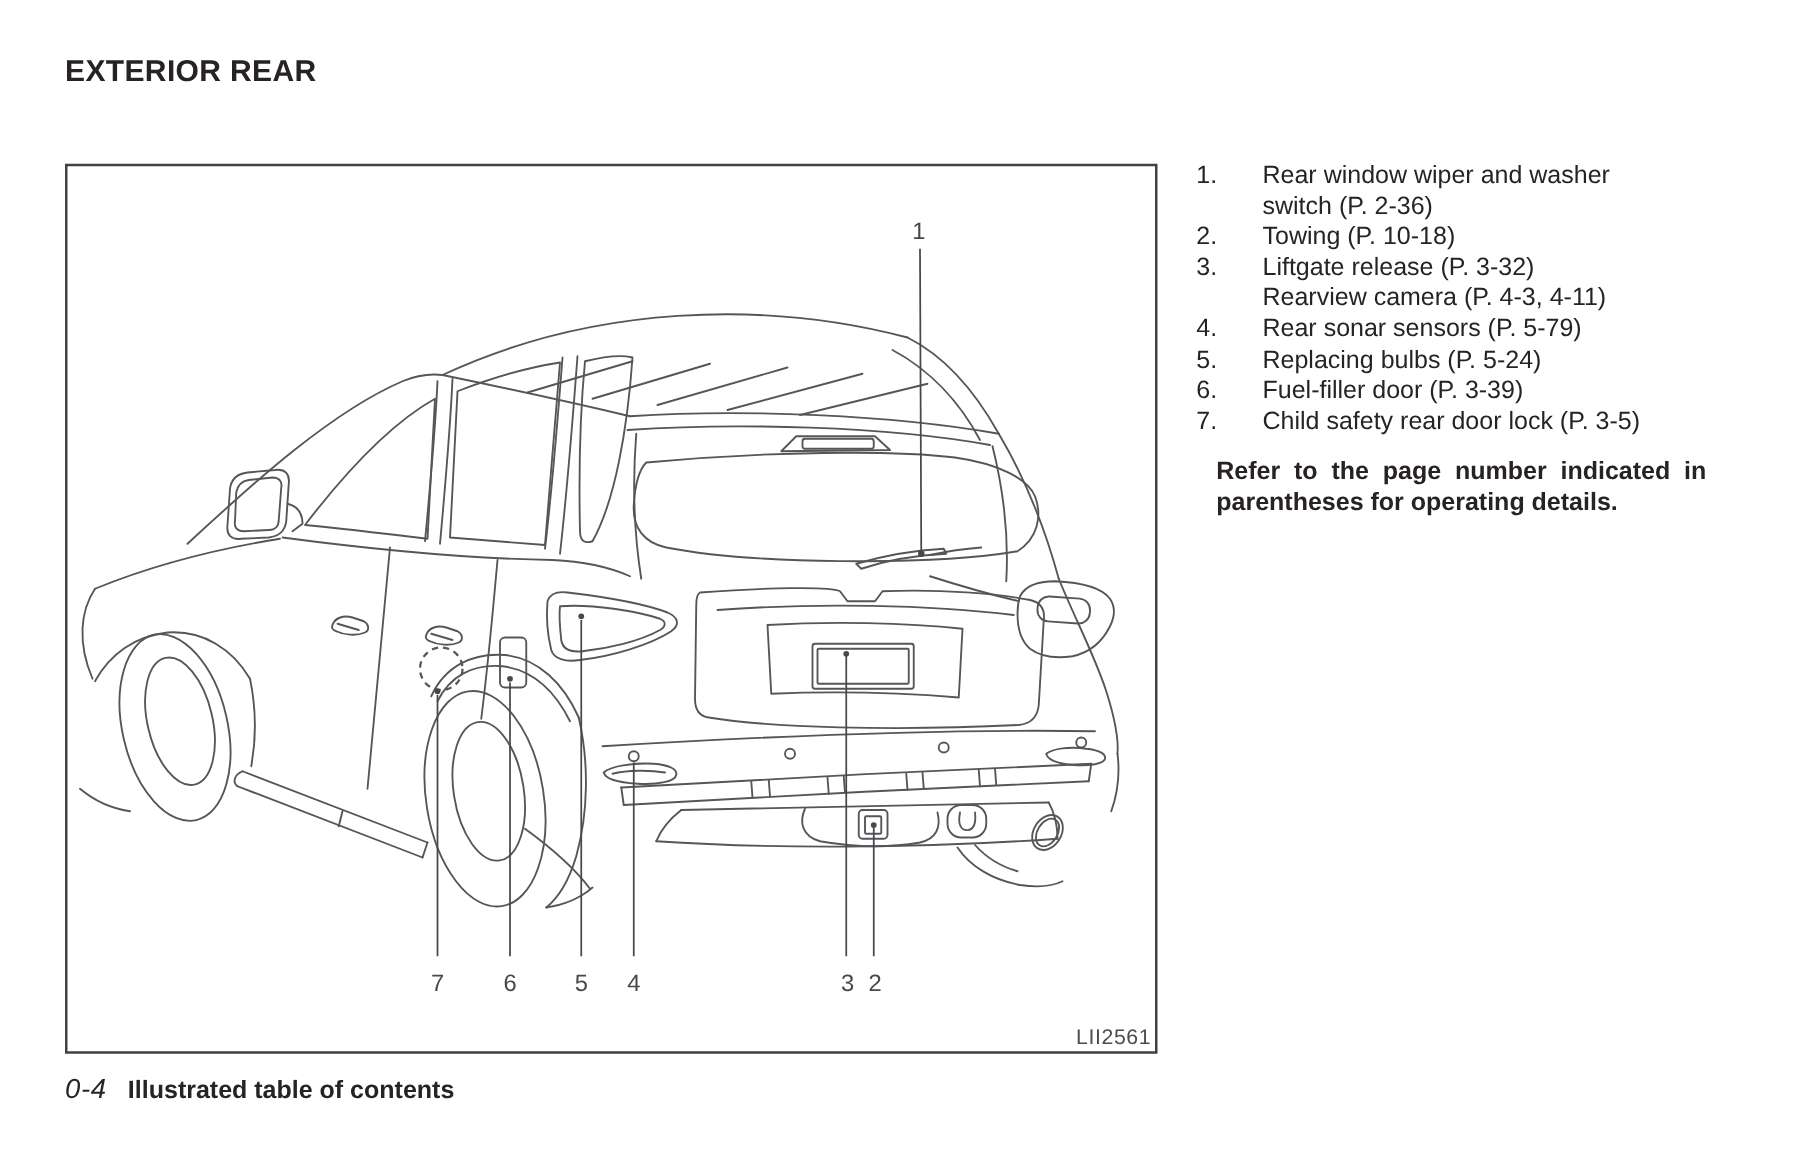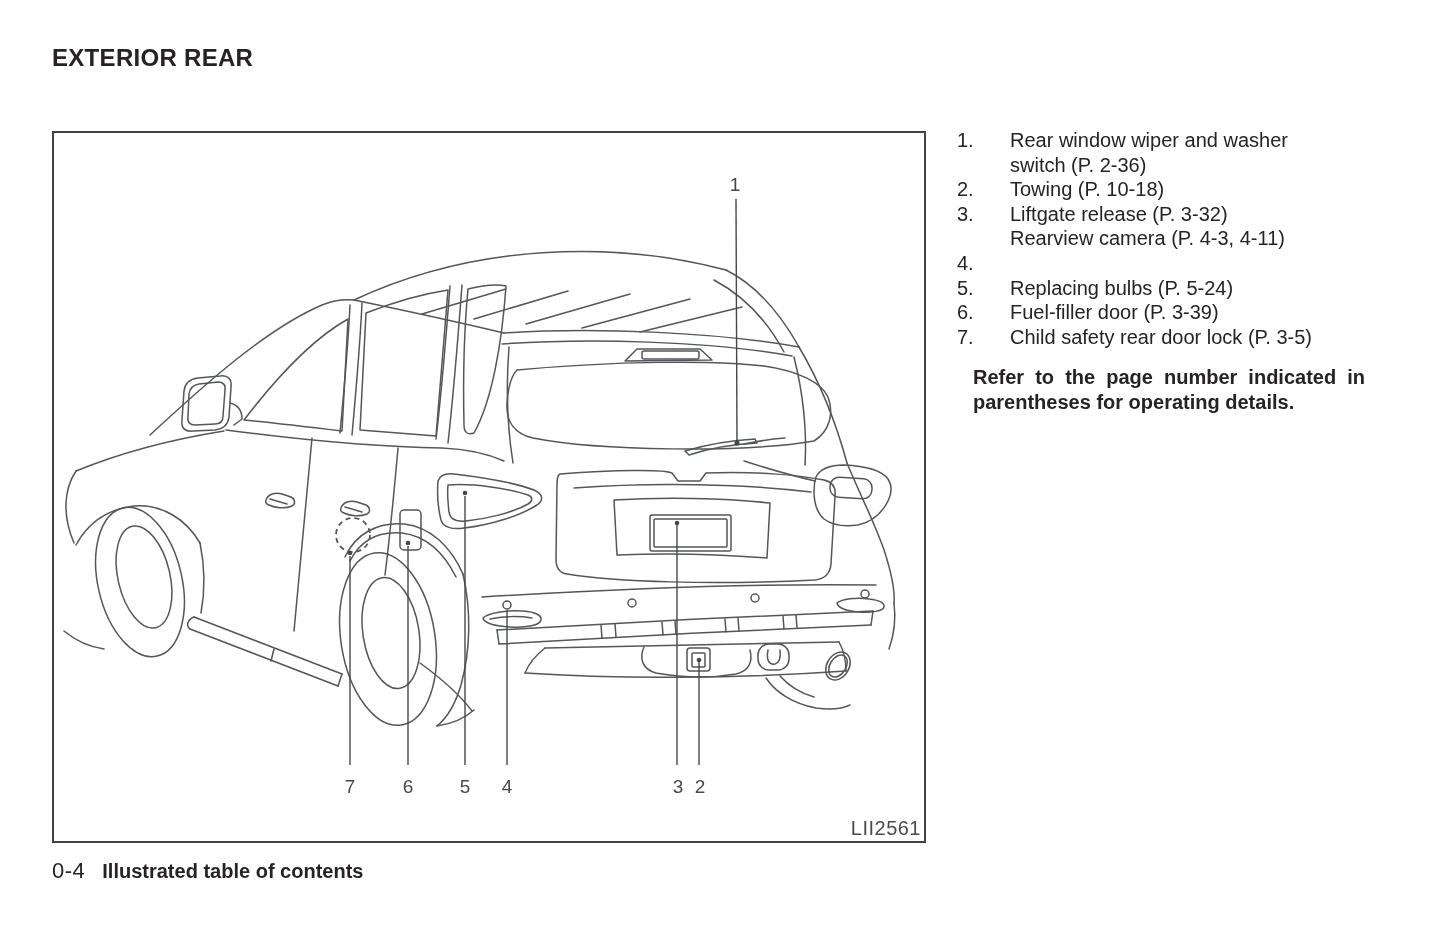--- a/index.html
+++ b/index.html
@@ -3,27 +3,27 @@
 <meta charset="utf-8">
 <style>
   html,body{margin:0;padding:0;background:#ffffff;}
   .page{position:relative;width:1445px;height:929px;background:#ffffff;overflow:hidden;
         font-family:"Liberation Sans",sans-serif;color:#272325;padding-left:36px;}
   .title{position:absolute;left:52px;top:44px;margin:0;font-size:24px;font-weight:bold;
          letter-spacing:0.3px;color:#272325;}
   .figure-box{position:absolute;left:52px;top:131px;width:870px;height:708px;
               border:2px solid #414042;background:#ffffff;}
   .figure-box svg{position:absolute;left:0;top:0;}
-  .figure-code{position:absolute;right:3px;bottom:1px;font-size:20px;color:#4b4c4e;letter-spacing:0.5px;}
+  .figure-code{position:absolute;right:3px;bottom:1px;font-size:17px;color:#4b4c4e;letter-spacing:0.5px;}
   .legend{position:absolute;left:957px;top:128px;width:424px;font-size:20px;line-height:24.6px;color:#272325;}
   .legend-item{display:flex;}
   .legend-item .num{flex:0 0 53px;}
   .note{margin:16px;font-weight:bold;text-align:justify;font-size:20px;line-height:24.6px;}
   .footer{position:absolute;left:52px;top:858px;display:flex;align-items:baseline;}
-  .footer .pagenum{font-size:22px;letter-spacing:0.5px;}
+  .footer .pagenum{font-size:22px;letter-spacing:0.5px;font-style:italic;}
   .footer .section{font-size:20px;font-weight:bold;margin-left:17px;}
   svg text{font-family:"Liberation Sans",sans-serif;font-size:19px;fill:#47484a;}
   .carline{fill:none;stroke:#54565a;stroke-width:1.5;stroke-linecap:round;stroke-linejoin:round;}
   .leader{stroke:#47484a;stroke-width:1.4;fill:none;}
   .dot{fill:#47484a;stroke:none;}
 </style>
 </head>
 <body>
 
 <div class="page">
@@ -265,20 +265,23 @@
         </div>
         <div class="legend-item">
           <span class="num">3.</span>
           <div class="lines">
             <div>Liftgate release (P. 3-32)</div>
             <div>Rearview camera (P. 4-3, 4-11)</div>
           </div>
         </div>
         <div class="legend-item">
           <span class="num">4.</span>
+          <div class="lines">
+            <div>Rear sonar sensors (P. 5-79)</div>
+          </div>
         </div>
         <div class="legend-item">
           <span class="num">5.</span>
           <div class="lines">
             <div>Replacing bulbs (P. 5-24)</div>
           </div>
         </div>
         <div class="legend-item">
           <span class="num">6.</span>
           <div class="lines">

